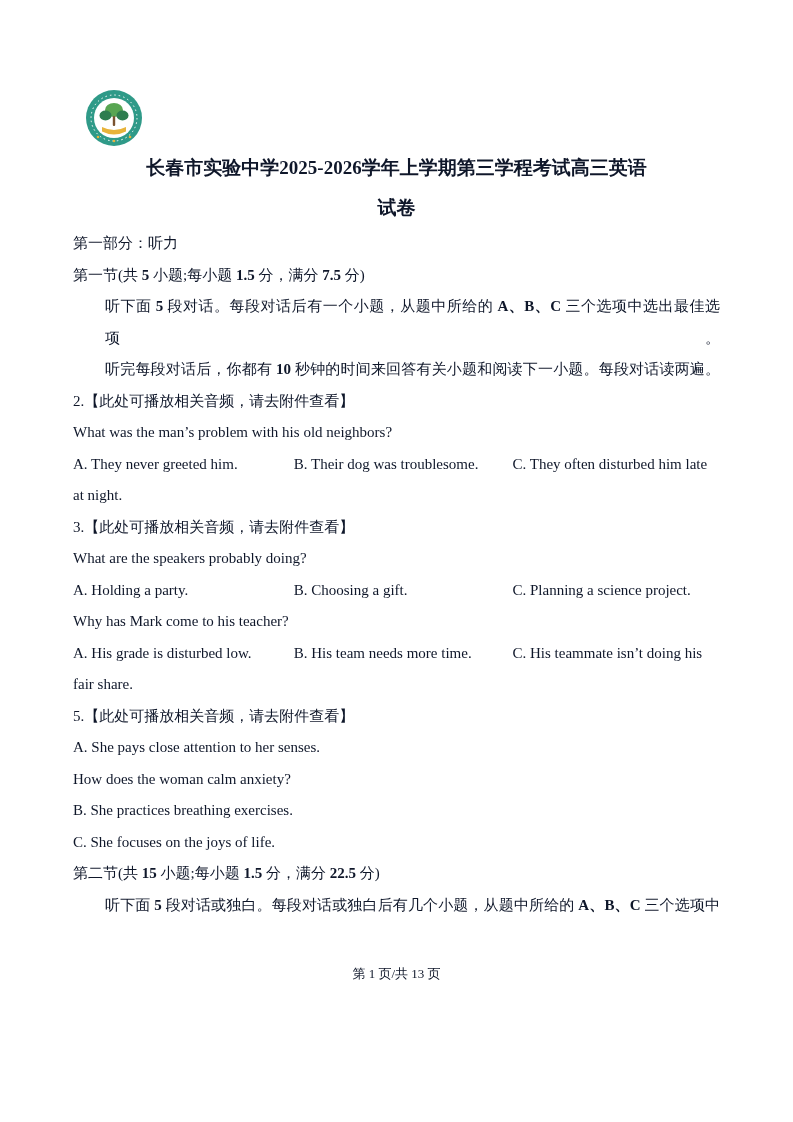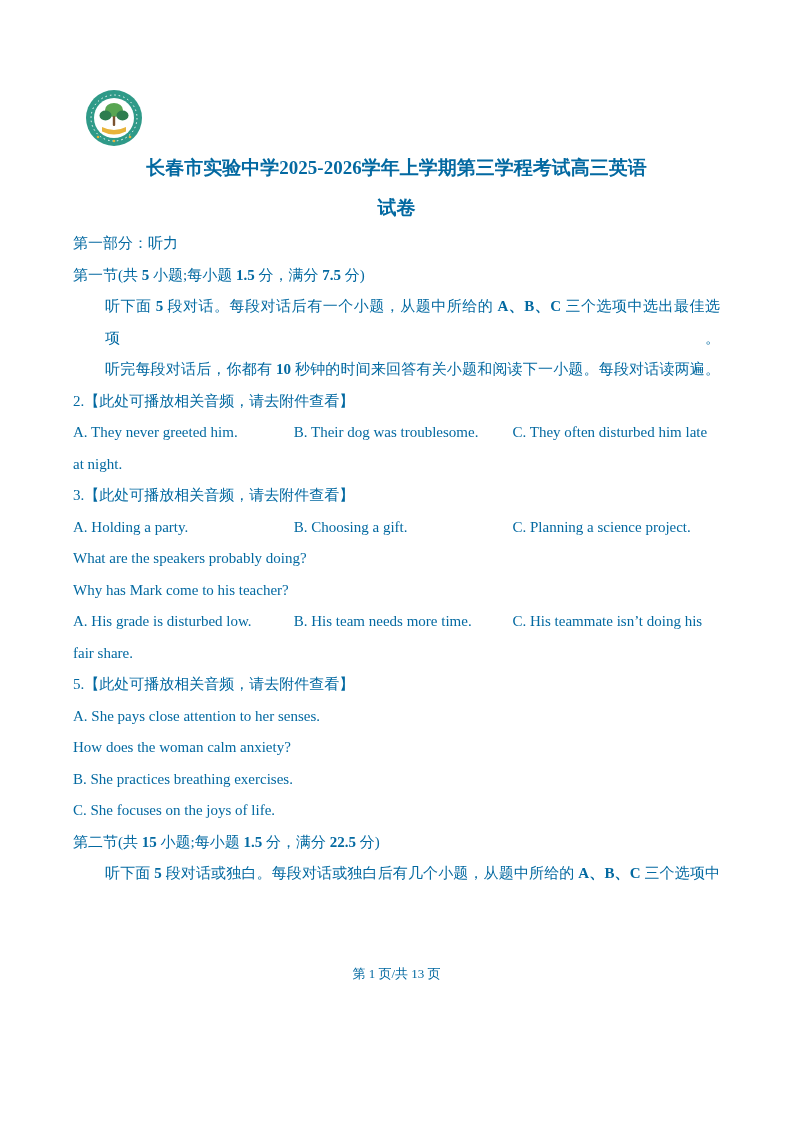--- a/index.html
+++ b/index.html
@@ -3,21 +3,21 @@
 <meta charset="utf-8">
 <style>
   * { margin:0; padding:0; box-sizing:border-box; }
   html, body { background:#ffffff; }
   .page {
     position:relative;
     width:793px;
     height:1122px;
     margin:0 auto;
     background:#ffffff;
-    color:#0369a1;
+    color:#0f172a;
     font-family:"Liberation Serif","DejaVu Serif",serif;
     font-size:15px;
     overflow:hidden;
   }
   .content { padding:0 73px; }
   .logo {
     position:absolute;
     top:88px;
     left:85px;
     width:58px;
@@ -84,35 +84,36 @@
     <p class="body-line">第一部分：听力</p>
 
     <p class="body-line"><span>第一节(共 </span><b>5</b><span> 小题;每小题 </span><b>1.5</b><span> 分，满分 </span><b>7.5</b><span> 分)</span></p>
 
     <p class="body-line justify-last"><span>听下面 </span><b>5</b><span> 段对话。每段对话后有一个小题，从题中所给的 </span><b>A、B、C</b><span> 三个选项中选出最佳选项。</span></p>
     <p class="body-line justify-last"><span>听完每段对话后，你都有 </span><b>10</b><span> 秒钟的时间来回答有关小题和阅读下一小题。每段对话读两遍。</span></p>
 
 
     <div>
       <p class="body-line">2.【此处可播放相关音频，请去附件查看】</p>
+      <p class="body-line">What was the man’s problem with his old neighbors?</p>
       <p class="body-line">
         <span class="opt opt-a">A. They never greeted him.</span>
         <span class="opt opt-b">B. Their dog was troublesome.</span>
         <span>C. They often disturbed him late at night.</span>
       </p>
     </div>
 
     <div>
       <p class="body-line">3.【此处可播放相关音频，请去附件查看】</p>
+      <p class="body-line">What are the speakers probably doing?</p>
       <p class="body-line">
         <span class="opt opt-a">A. Holding a party.</span>
         <span class="opt opt-b">B. Choosing a gift.</span>
         <span>C. Planning a science project.</span>
       </p>
-      <p class="body-line">What are the speakers probably doing?</p>
     </div>
 
     <div>
       <p class="body-line">Why has Mark come to his teacher?</p>
       <p class="body-line">
         <span class="opt opt-a">A. His grade is disturbed low.</span>
         <span class="opt opt-b">B. His team needs more time.</span>
         <span>C. His teammate isn’t doing his fair share.</span>
       </p>
     </div>

